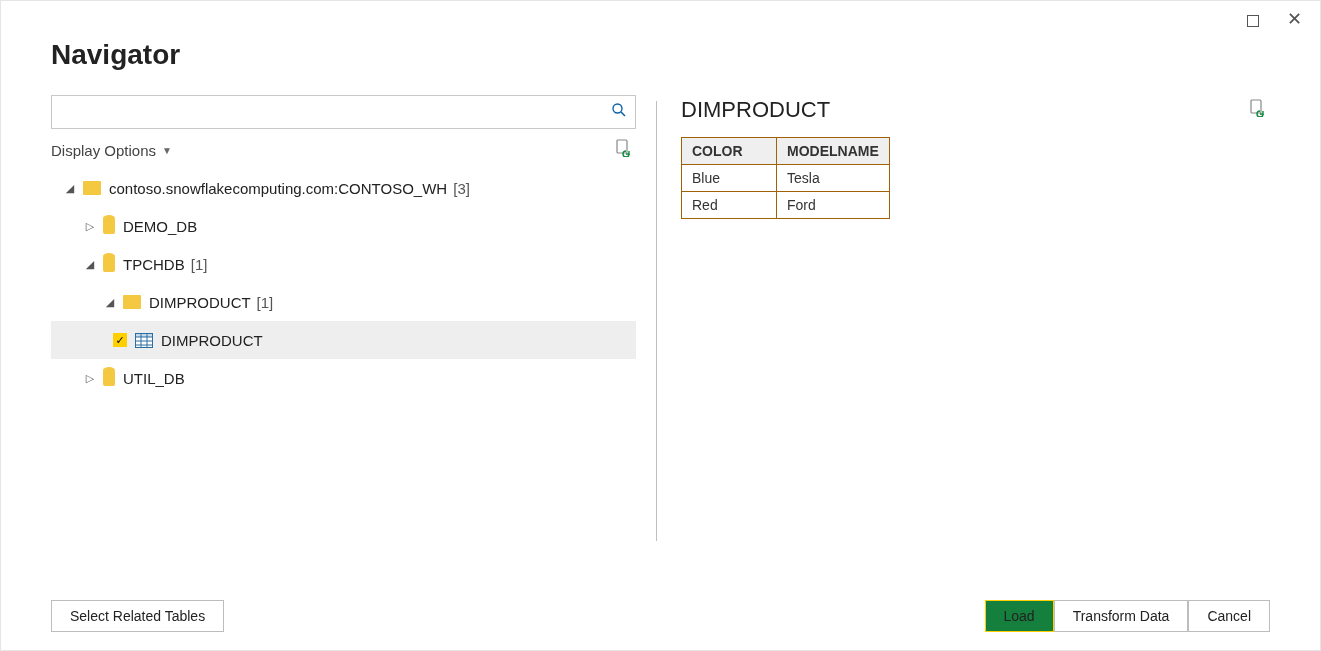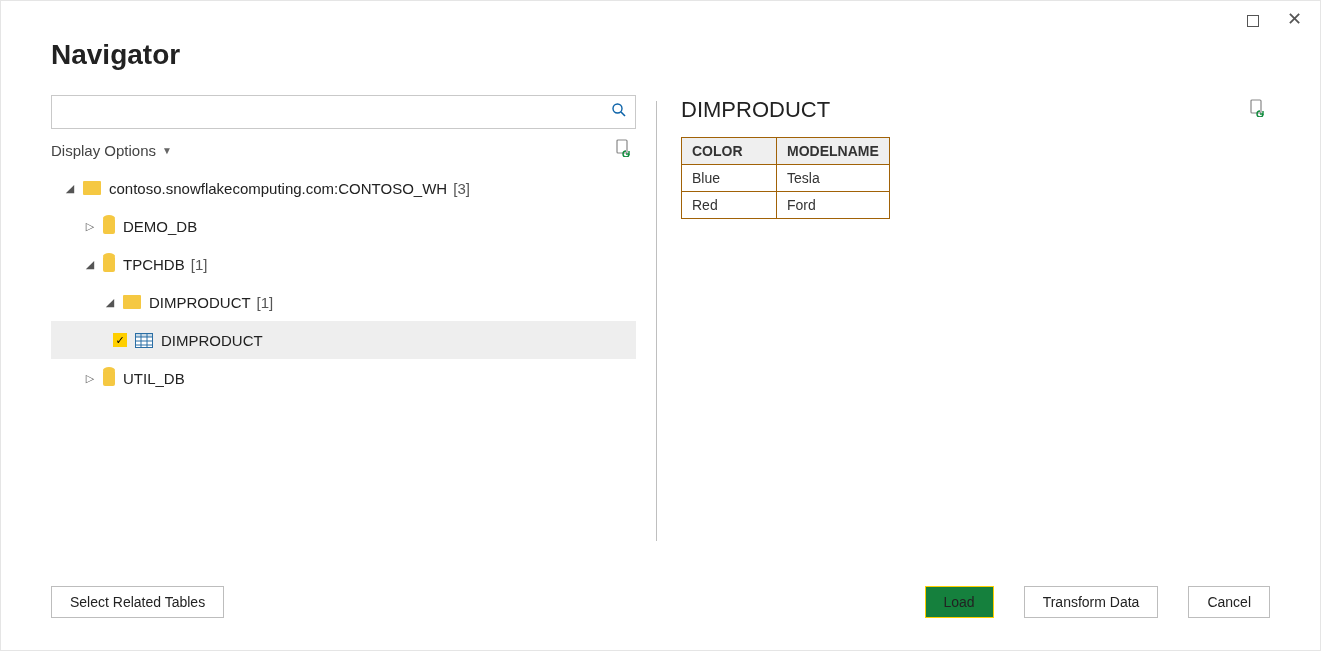--- a/index.html
+++ b/index.html
@@ -110,36 +110,36 @@
       background:#efefef;
       font-weight:600;
       color:#333;
     }
     table.preview td { color:#333;margin-top:40px; }
     .col-color { width:95px; }
     .col-model { width:113px; }
 
     
     .footer {
-      position:absolute; left:0; right:0; bottom:32px;
+      position:absolute; left:0; right:0; bottom:18px;
       padding: 0 50px;
       display:flex; align-items:center;
     }
     .btn {
       height:32px;
       padding: 0 18px;
       font-size:14px;
       border:1px solid #bdbdbd;
       background:#fff;
       cursor:pointer;
       color:#222;
     }
     .btn.primary { background:#15803d; border-color:#ffcf00; font-weight:400; }
     .footer .spacer { flex:1; }
-    .footer .btn + .btn { margin-left:30px; }
+    .footer .btn + .btn { margin-left:0; }
 
     
     .ind1 { padding-left: 14px; }
     .ind2 { padding-left: 34px; }
     .ind3 { padding-left: 54px; }
     .ind4 { padding-left: 62px; }
   </style>
 </head>
 <body>
 

